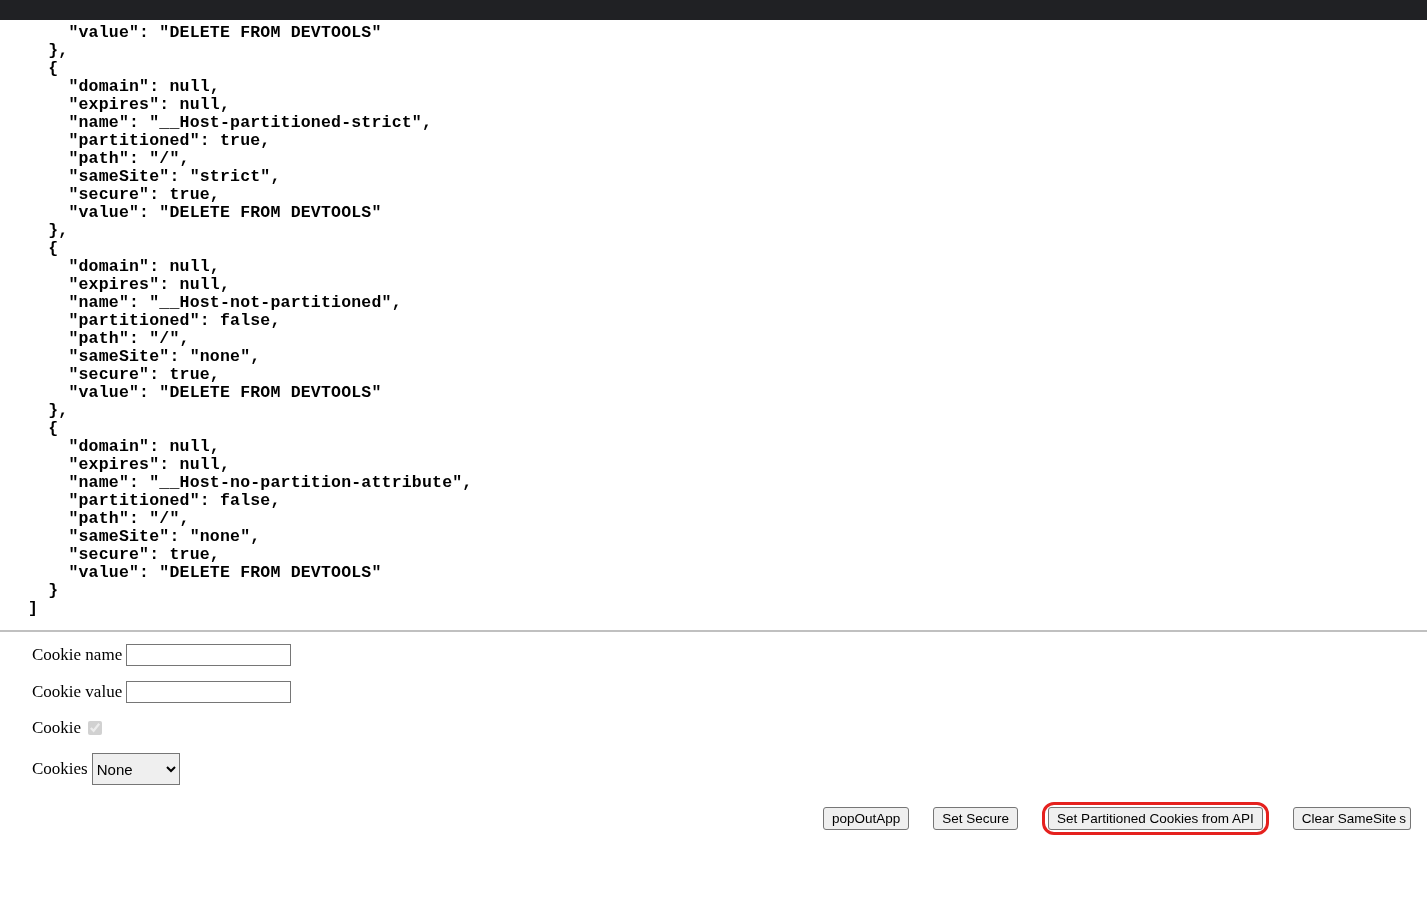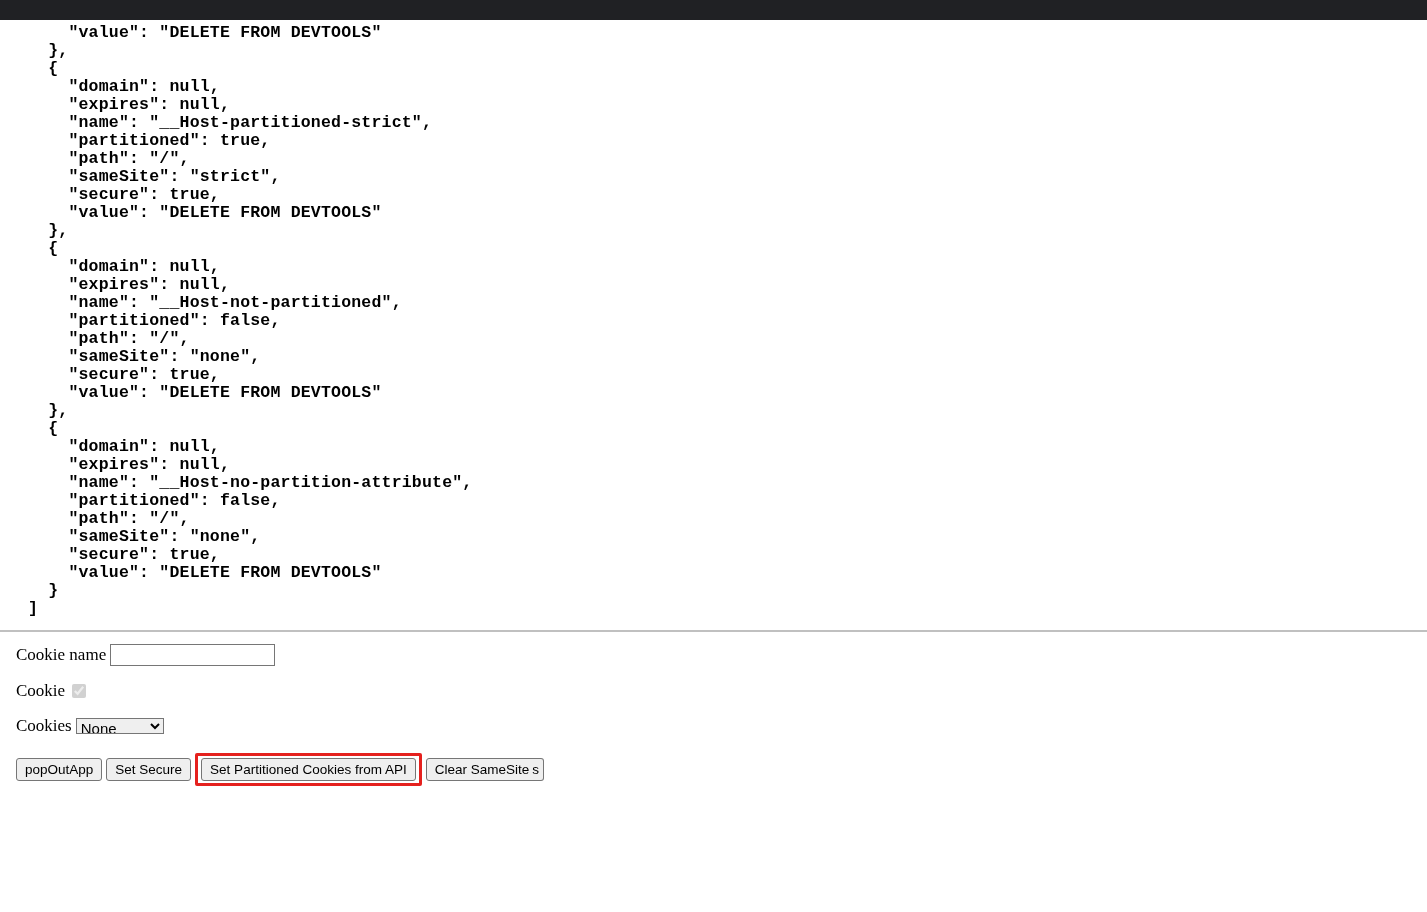--- a/index.html
+++ b/index.html
@@ -28,21 +28,21 @@
       padding: 4px 0 4px 28px;
       font-weight: bold;
       letter-spacing: 0.2px;
     }
     .divider {
       border: none;
       border-top: 2px solid #c0c0c0;
       margin: 8px 0 12px 0;
     }
     .form-area {
-      padding: 0 16px;
+      padding: 0 32px;
     }
     .form-row {
       margin-bottom: 15px;
       display: flex;
       align-items: center;
     }
     .form-row label {
       font-size: 17px;
       color: #000;
     }
@@ -57,48 +57,49 @@
     .form-row input[type="checkbox"] {
       margin-left: 7px;
       width: 14px;
       height: 14px;
       vertical-align: middle;
       accent-color: #808080;
     }
     .form-row select {
       margin-left: 4px;
       font-size: 15px;
-      height: 16px;
+      height: 32px;
       width: 88px;
       border: 1px solid #767676;
       background: #efefef;
     }
     .button-row {
       padding: 0 16px;
       margin-top: 17px;
       display: flex;
       align-items: center;
-      gap: 4px;
+      gap: 24px;
+      justify-content: flex-end;
     }
     .btn {
       font-family: Arial, sans-serif;
       font-size: 13.5px;
       background: #efefef;
       border: 1px solid #767676;
       border-radius: 3px;
       padding: 3px 8px;
       cursor: pointer;
     }
     .btn-group {
       display: inline-flex;
       align-items: center;
     }
     .highlight-box {
       border: 3px solid #e5211e;
-      border-radius: 2px;
+      border-radius: 12px;
       padding: 2px 3px;
       display: inline-block;
     }
     .trailing-fragment {
       font-family: Arial, sans-serif;
       font-size: 13.5px;
       border: 1px solid #767676;
       border-left: none;
       border-radius: 0 3px 3px 0;
       padding: 3px 4px 3px 2px;
@@ -147,20 +148,24 @@
 ]</pre>
 
   <hr class="divider">
 
   <div class="form-area">
     <div class="form-row">
       <label>Cookie name</label>
       <input type="text" value="" style="">
     </div>
 
+    <div class="form-row">
+      <label>Cookie value</label>
+      <input type="text" value="" style="">
+    </div>
 
     <div class="form-row">
       <label>Cookie</label>
       <input type="checkbox" id="secure-cb" disabled="" checked="" style="">
     </div>
 
 
     <div class="form-row">
       <label>Cookies</label>
       <select id="samesite-select"><option>None</option><option>Lax</option><option>Strict</option></select>

